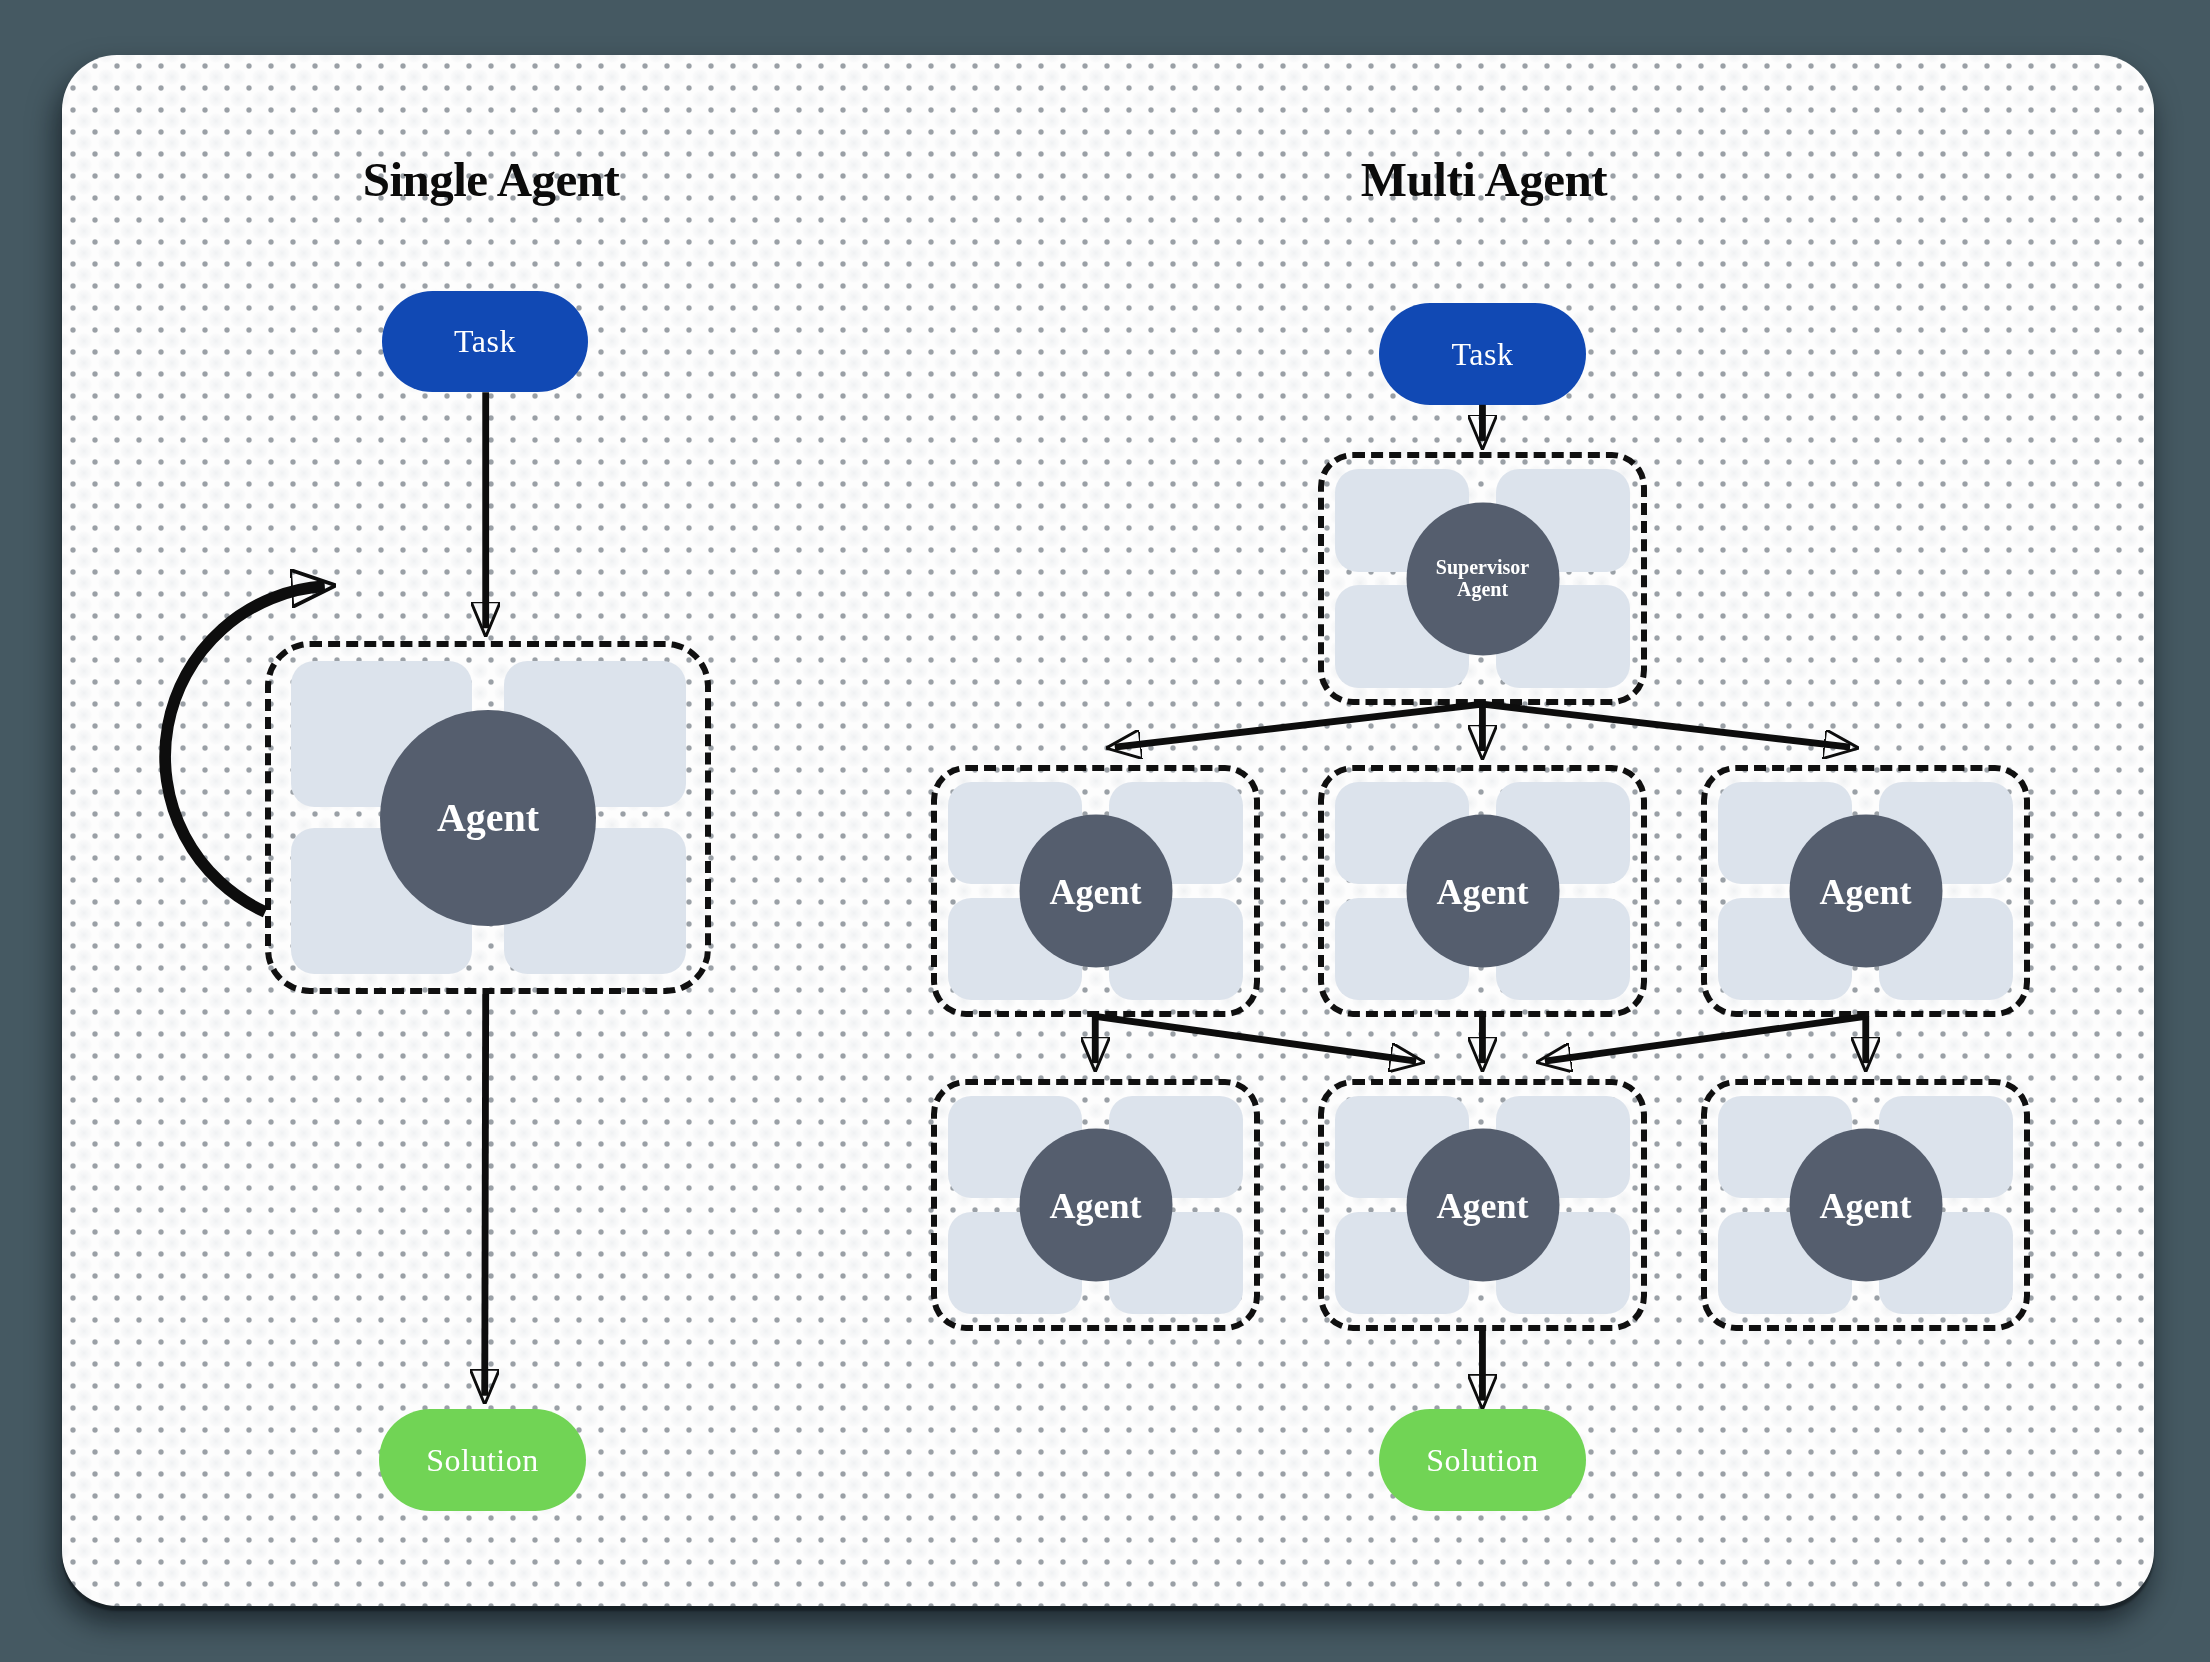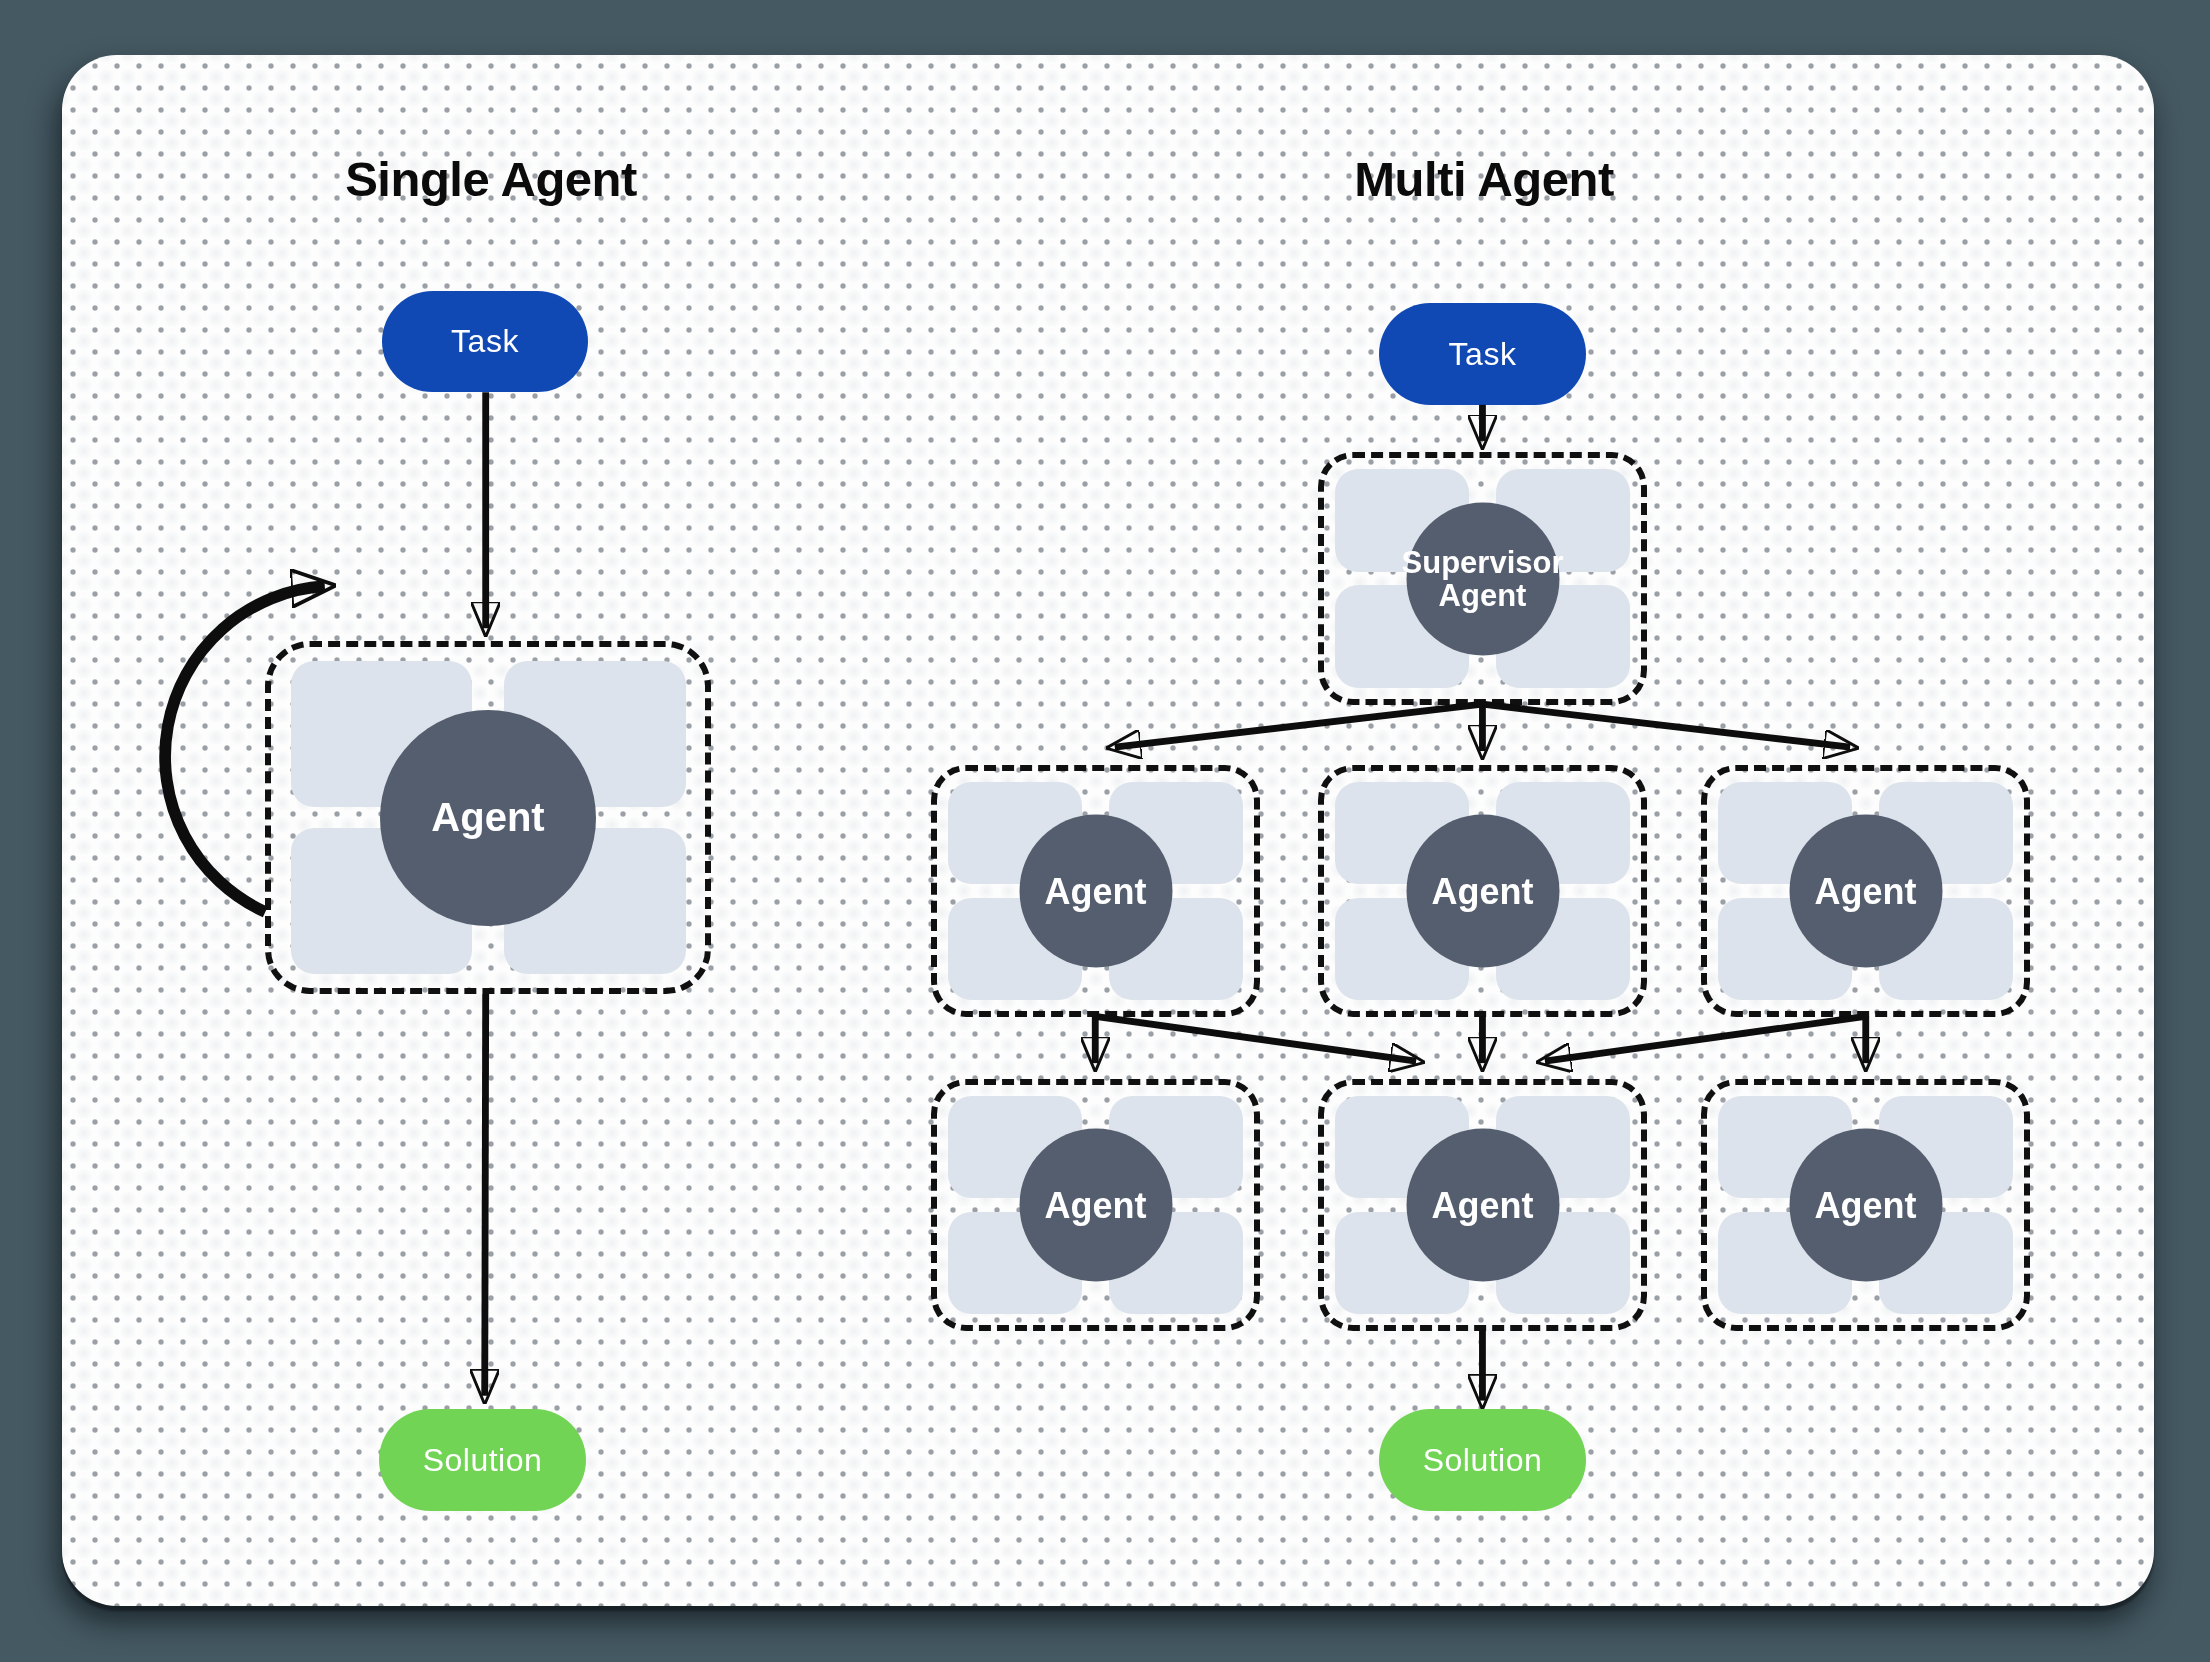--- a/index.html
+++ b/index.html
@@ -1,19 +1,19 @@
 <!DOCTYPE html>
 <html><head>
 <meta charset="utf-8">
 <style>
   html,body { margin:0; padding:0; background:#455962; }
   .canvas {
     position:relative; width:2211px; height:1663px;
     background:#455962; overflow:hidden;
-    font-family:Liberation Sans, sans-serif;
+    font-family:Liberation Serif, serif;
   }
   .card {
     position:absolute; left:62px; top:55px; width:2092px; height:1551px;
     border-radius:55px;
     background-color:#fdfdfd;
     background-image:
       radial-gradient(circle, #9aa0a6 2.1px, rgba(154,160,166,0.30) 2.9px, transparent 3.4px),
       radial-gradient(closest-side, rgba(222,226,230,0.45), transparent 78%);
     background-size:22px 22px, 22px 22px;
     background-position:0 0, 11px 11px;
@@ -40,21 +40,21 @@
   .agent-box.small { padding:10.7px;      gap:13.7px 27px; border-radius:35px; }
   .tool { background:#dce3ec; border-radius:23.4px; }
   .agent-circle {
     position:absolute; left:50%; top:50%; transform:translate(-50%,-50%);
     background:#555e6e; border-radius:50%;
     display:flex; flex-direction:column; align-items:center; justify-content:center;
     color:#ffffff; font-weight:700; text-align:center;
   }
   .big   .agent-circle { width:216px; height:216px; font-size:40px; }
   .small .agent-circle { width:153px; height:153px; font-size:36px; }
-  .small .agent-circle.supervisor { font-size:31px; line-height:1.08; }
+  .small .agent-circle.supervisor { font-size:20px; line-height:1.08; }
   svg.arrows { position:absolute; left:0; top:0; pointer-events:none; }
   svg.arrows path { fill:none; stroke:#0d0d0d; }
   .ln   { stroke-width:7;  marker-end:url(#ah);  }
   .loop { stroke-width:12; marker-end:url(#ahL); }
 </style>
 </head>
 <body>
 
 <div class="canvas">
   <div class="card">

